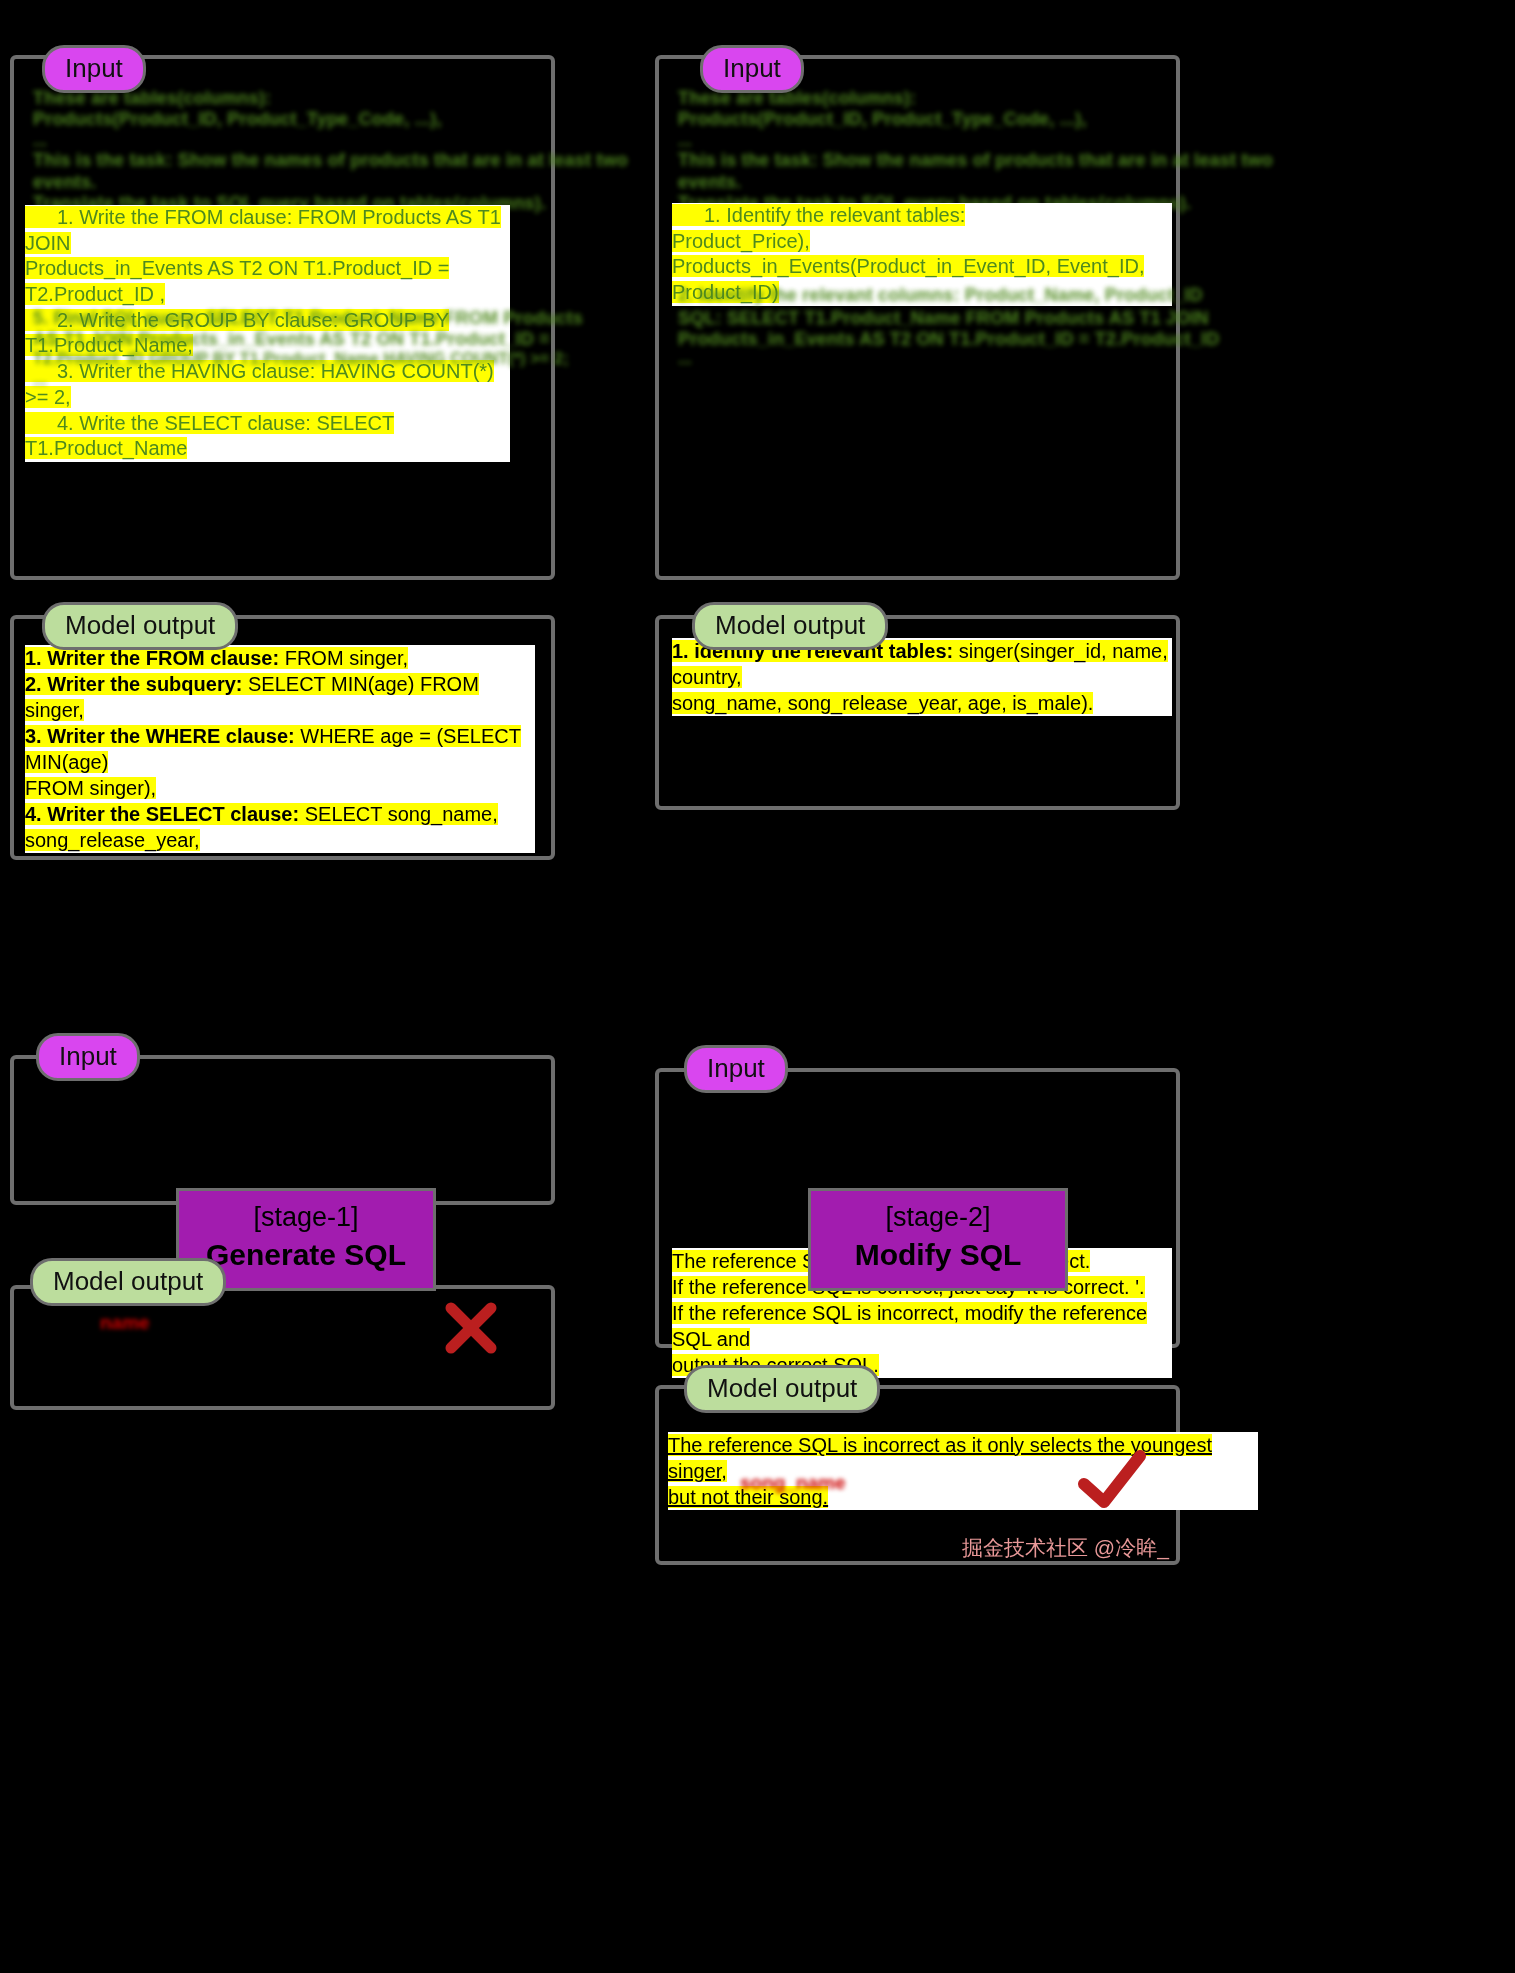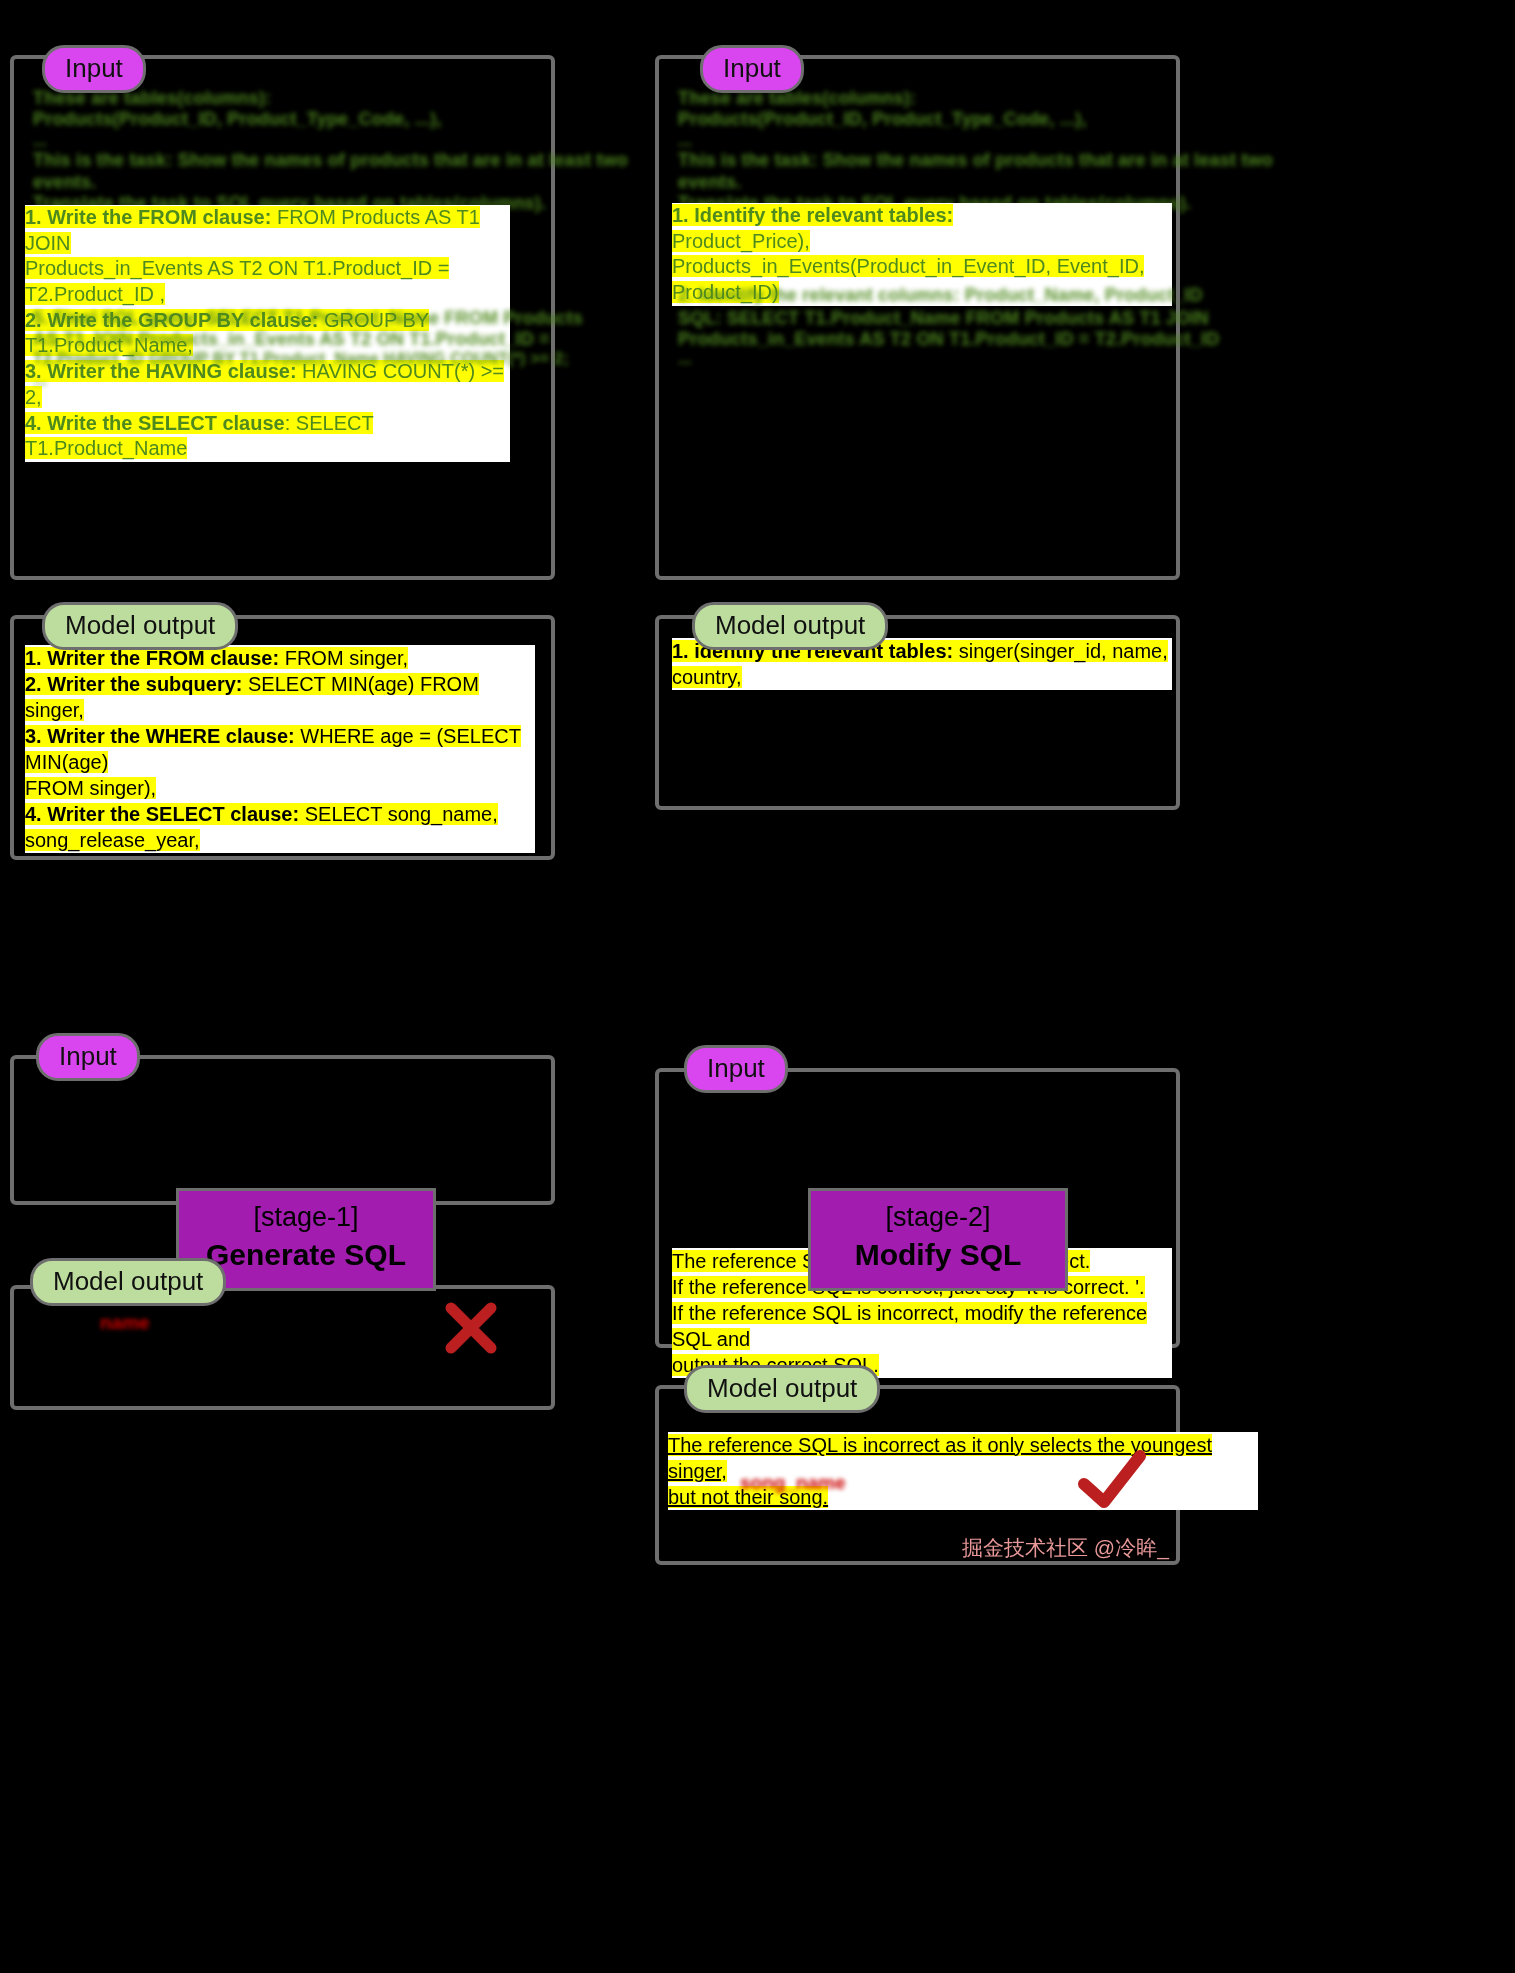--- a/index.html
+++ b/index.html
@@ -59,21 +59,21 @@
 
   
   .hl {
     position:absolute;
     font-size:20px;
     line-height:1.285;
     color:#4f8a1e;
     background:#fff;
   }
   .hl span.mark { background:#ffff00; }
-  .hl b { font-weight:bold; }
+  .hl b { font-weight:normal;padding-left:32px; }
 
   .hlblack {
     position:absolute;
     font-size:20px;
     line-height:1.30;
     color:#000;
     background:#fff;
   }
   .hlblack span.mark { background:#ffff00; }
   .hlblack b { font-weight:bold;text-align:right; }
@@ -154,20 +154,21 @@
   <div><span class="mark"><span>FROM singer),</span></span></div>
   <div><span class="mark"><b>4. Writer the SELECT clause:</b><span> SELECT song_name,</span></span></div>
   <div><span class="mark"><span>song_release_year,</span></span></div>
 </div>
 
 <div class="panel" style="left:655px; top:615px; width:525px; height:195px;"></div>
 <div class="pill output" style="left:692px; top:602px;">Model output</div>
 
 <div class="hlblack" style="left:672px; top:638px; width:500px;">
   <div><span class="mark"><b>1. identify the relevant tables:</b><span> singer(singer_id, name, country,</span></span></div>
+  <div><span class="mark"><span>song_name, song_release_year, age, is_male).</span></span></div>
 </div>
 
 <div class="banner" style="left:176px; top:1188px; width:260px;">
   <div class="l1">[stage-1]</div>
   <div class="l2">Generate SQL</div>
 </div>
 
 <div class="banner" style="left:808px; top:1188px; width:260px;">
   <div class="l1">[stage-2]</div>
   <div class="l2">Modify SQL</div>

